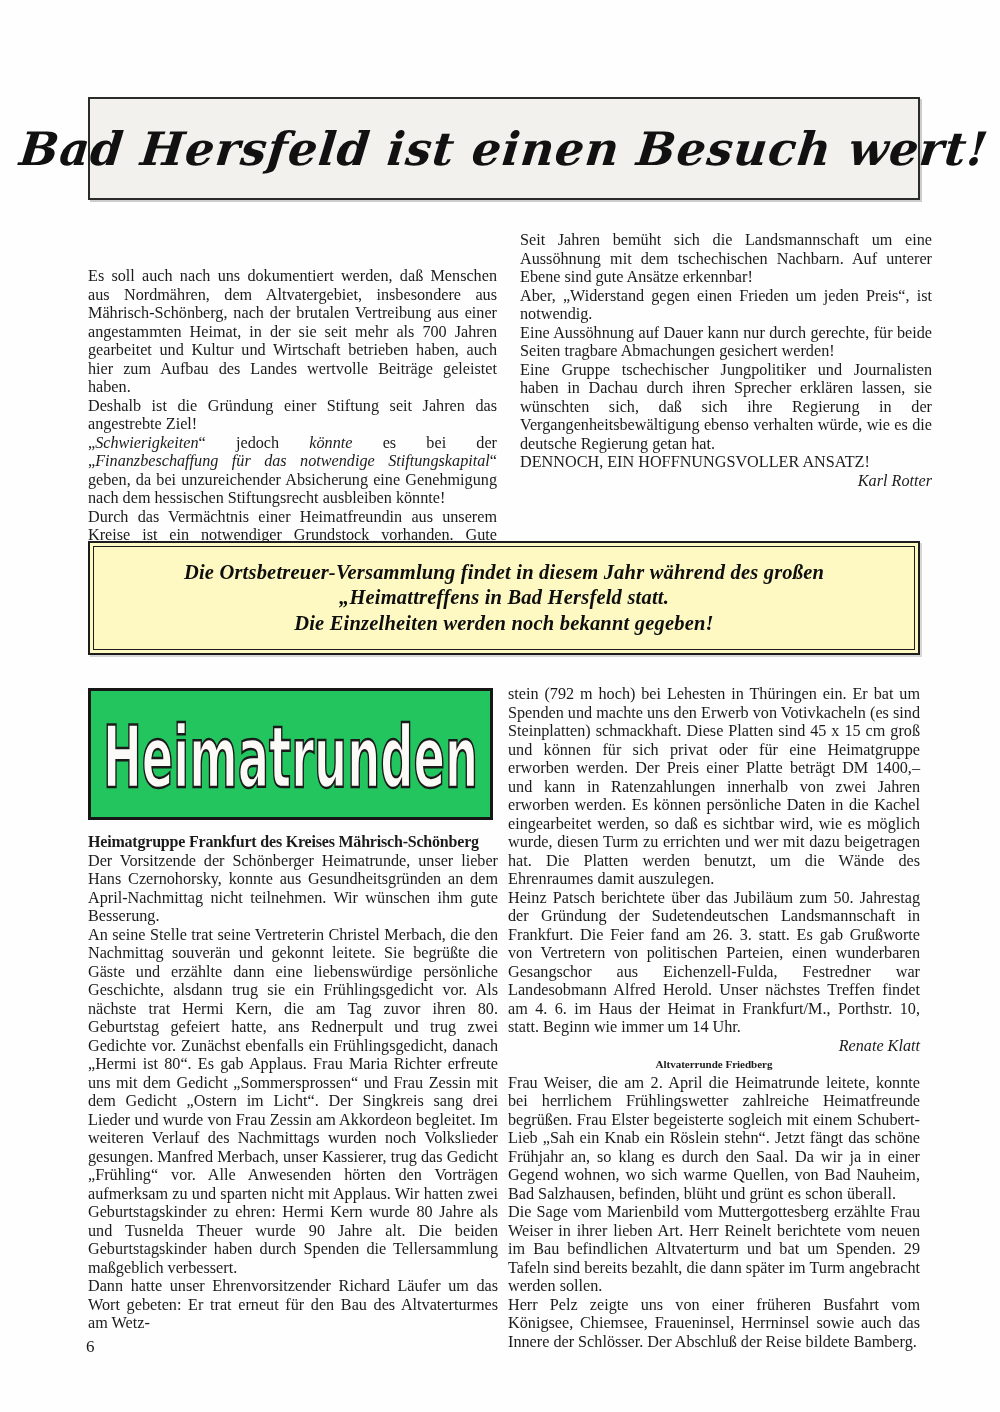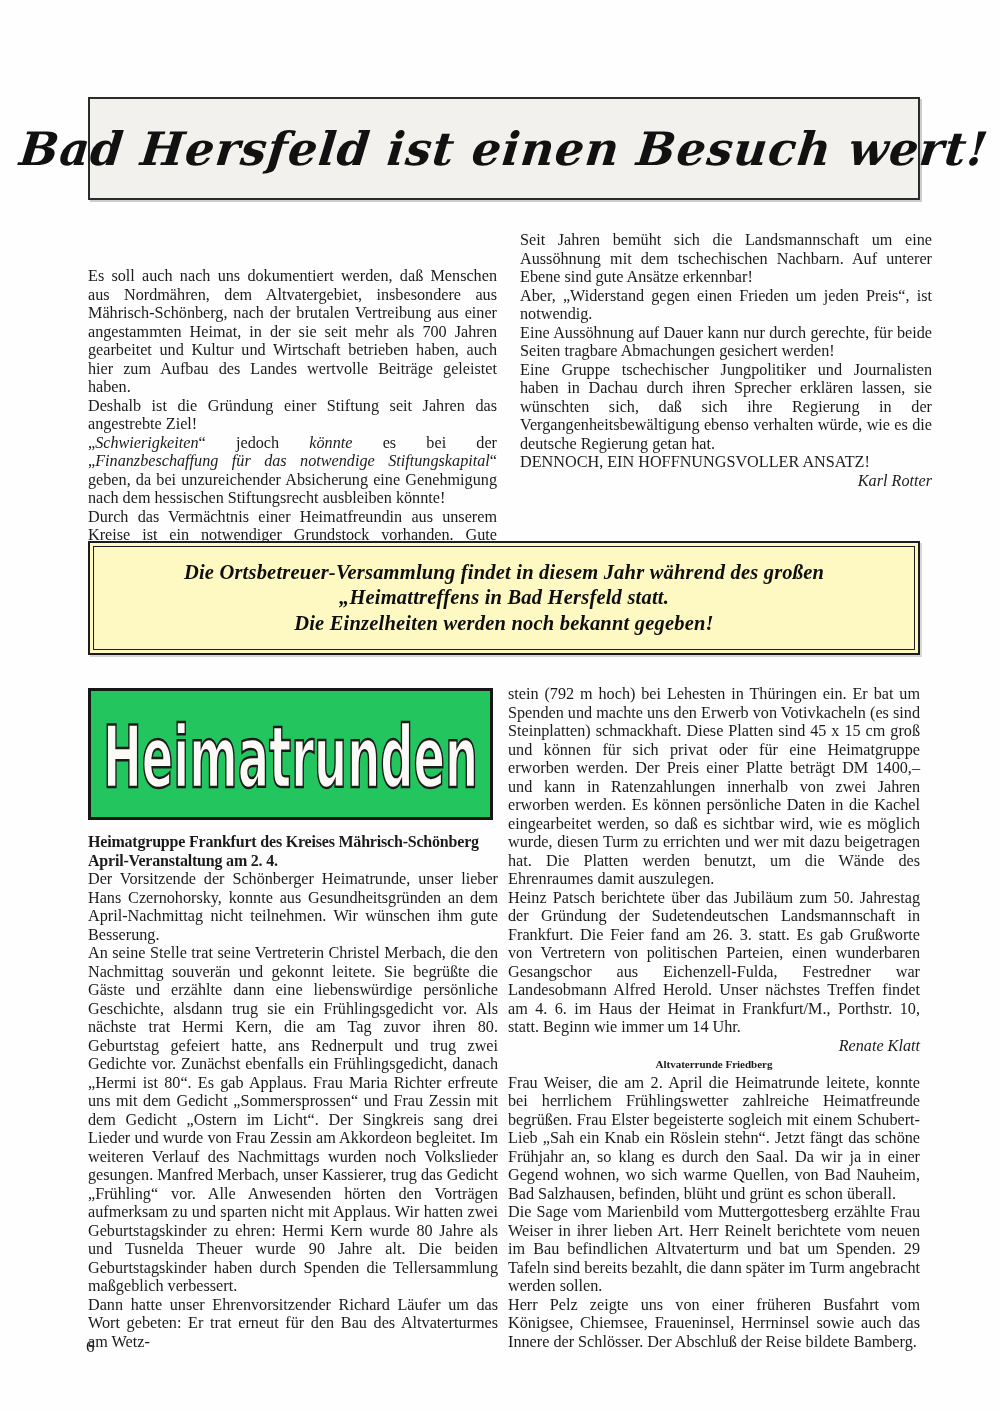--- a/index.html
+++ b/index.html
@@ -95,21 +95,20 @@
   </div>
 
   <div class="logo-box">
     <svg width="395" height="124" viewBox="0 0 395 124">
       <text x="10" y="95" textLength="375" lengthAdjust="spacingAndGlyphs" font-family="DejaVu Sans, sans-serif" font-weight="bold" font-size="86" fill="#fbfaf7" stroke="#1a1a1a" stroke-width="2.5">Heimatrunden</text>
     </svg>
   </div>
 
   <div class="col col-frankfurt">
     <p class="article-heading">Heimatgruppe Frankfurt des Kreises Mährisch-Schönberg</p>
-    <p class="article-heading second">April-Veranstaltung am 2. 4.</p>
     <div>
         <p class="para"><span>Der Vorsitzende der Schönberger Heimatrunde, unser lieber Hans Czernohorsky, konnte aus Gesundheitsgründen an dem April-Nachmittag nicht teilnehmen. Wir wünschen ihm gute Besserung.</span></p>
         <p class="para"><span>An seine Stelle trat seine Vertreterin Christel Merbach, die den Nachmittag souverän und gekonnt leitete. Sie begrüßte die Gäste und erzählte dann eine liebenswürdige persönliche Geschichte, alsdann trug sie ein Frühlingsgedicht vor. Als nächste trat Hermi Kern, die am Tag zuvor ihren 80. Geburtstag gefeiert hatte, ans Rednerpult und trug zwei Gedichte vor. Zunächst ebenfalls ein Frühlingsgedicht, danach „Hermi ist 80“. Es gab Applaus. Frau Maria Richter erfreute uns mit dem Gedicht „Sommersprossen“ und Frau Zessin mit dem Gedicht „Ostern im Licht“. Der Singkreis sang drei Lieder und wurde von Frau Zessin am Akkordeon begleitet. Im weiteren Verlauf des Nachmittags wurden noch Volkslieder gesungen. Manfred Merbach, unser Kassierer, trug das Gedicht „Frühling“ vor. Alle Anwesenden hörten den Vorträgen aufmerksam zu und sparten nicht mit Applaus. Wir hatten zwei Geburtstagskinder zu ehren: Hermi Kern wurde 80 Jahre als und Tusnelda Theuer wurde 90 Jahre alt. Die beiden Geburtstagskinder haben durch Spenden die Tellersammlung maßgeblich verbessert.</span></p>
         <p class="para"><span>Dann hatte unser Ehrenvorsitzender Richard Läufer um das Wort gebeten: Er trat erneut für den Bau des Altvaterturmes am Wetz-</span></p>
       </div>
   </div>
 
   <div class="col col-right-lower">
     <div>
         <p class="para"><span>stein (792 m hoch) bei Lehesten in Thüringen ein. Er bat um Spenden und machte uns den Erwerb von Votivkacheln (es sind Steinplatten) schmackhaft. Diese Platten sind 45 x 15 cm groß und können für sich privat oder für eine Heimatgruppe erworben werden. Der Preis einer Platte beträgt DM 1400,– und kann in Ratenzahlungen innerhalb von zwei Jahren erworben werden. Es können persönliche Daten in die Kachel eingearbeitet werden, so daß es sichtbar wird, wie es möglich wurde, diesen Turm zu errichten und wer mit dazu beigetragen hat. Die Platten werden benutzt, um die Wände des Ehrenraumes damit auszulegen.</span></p>

